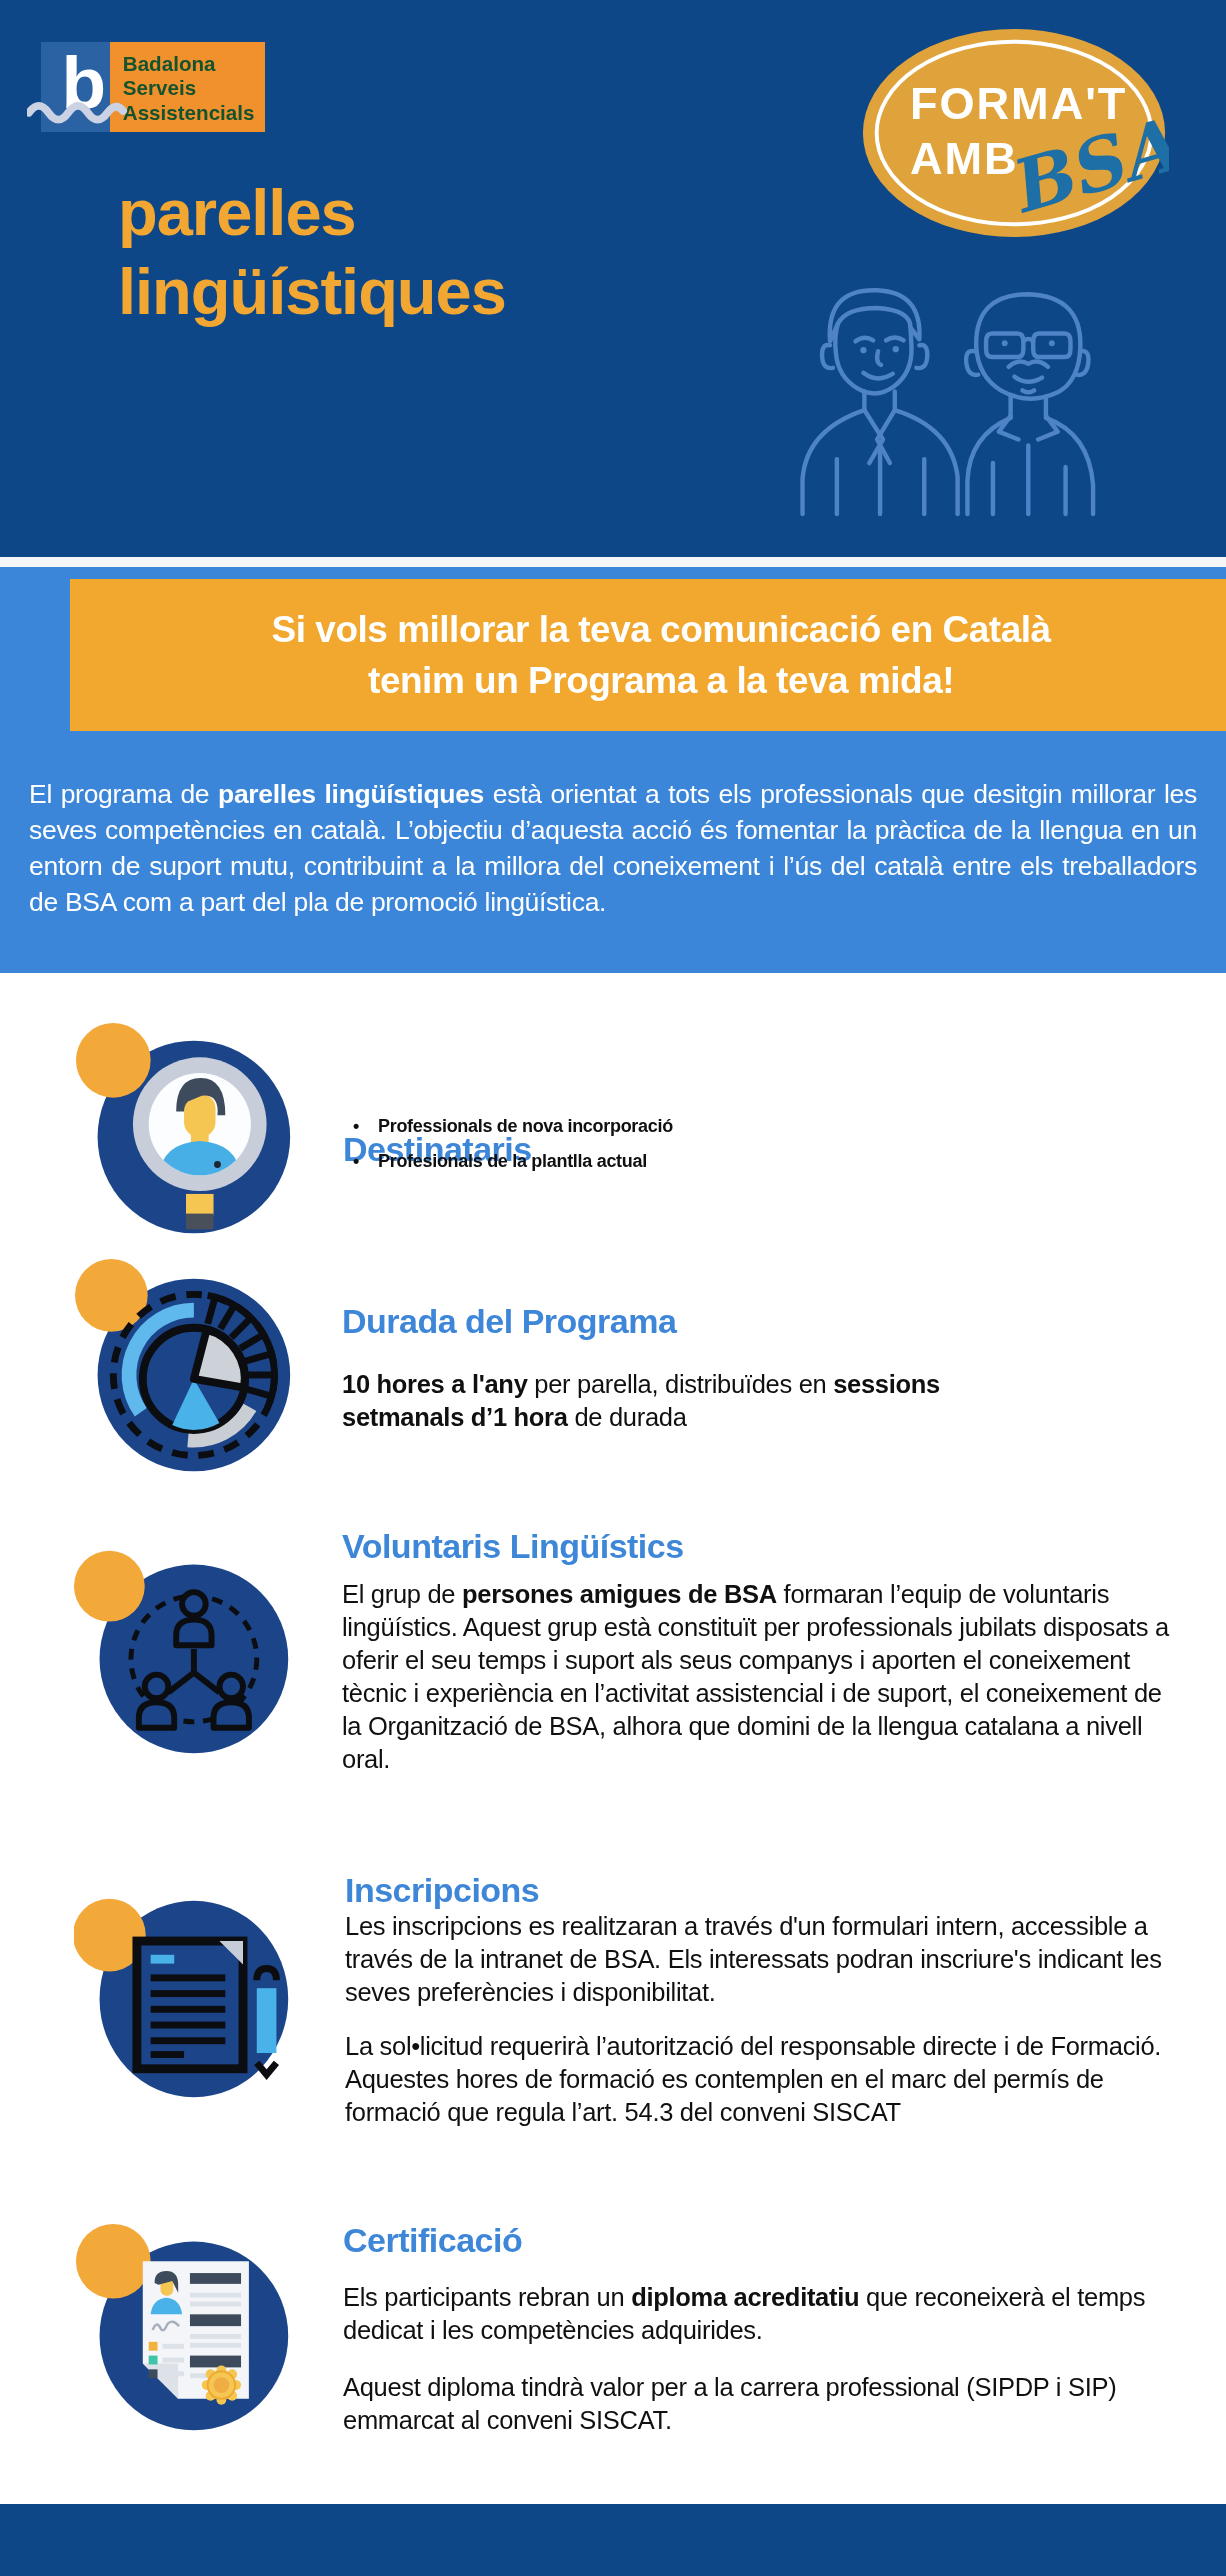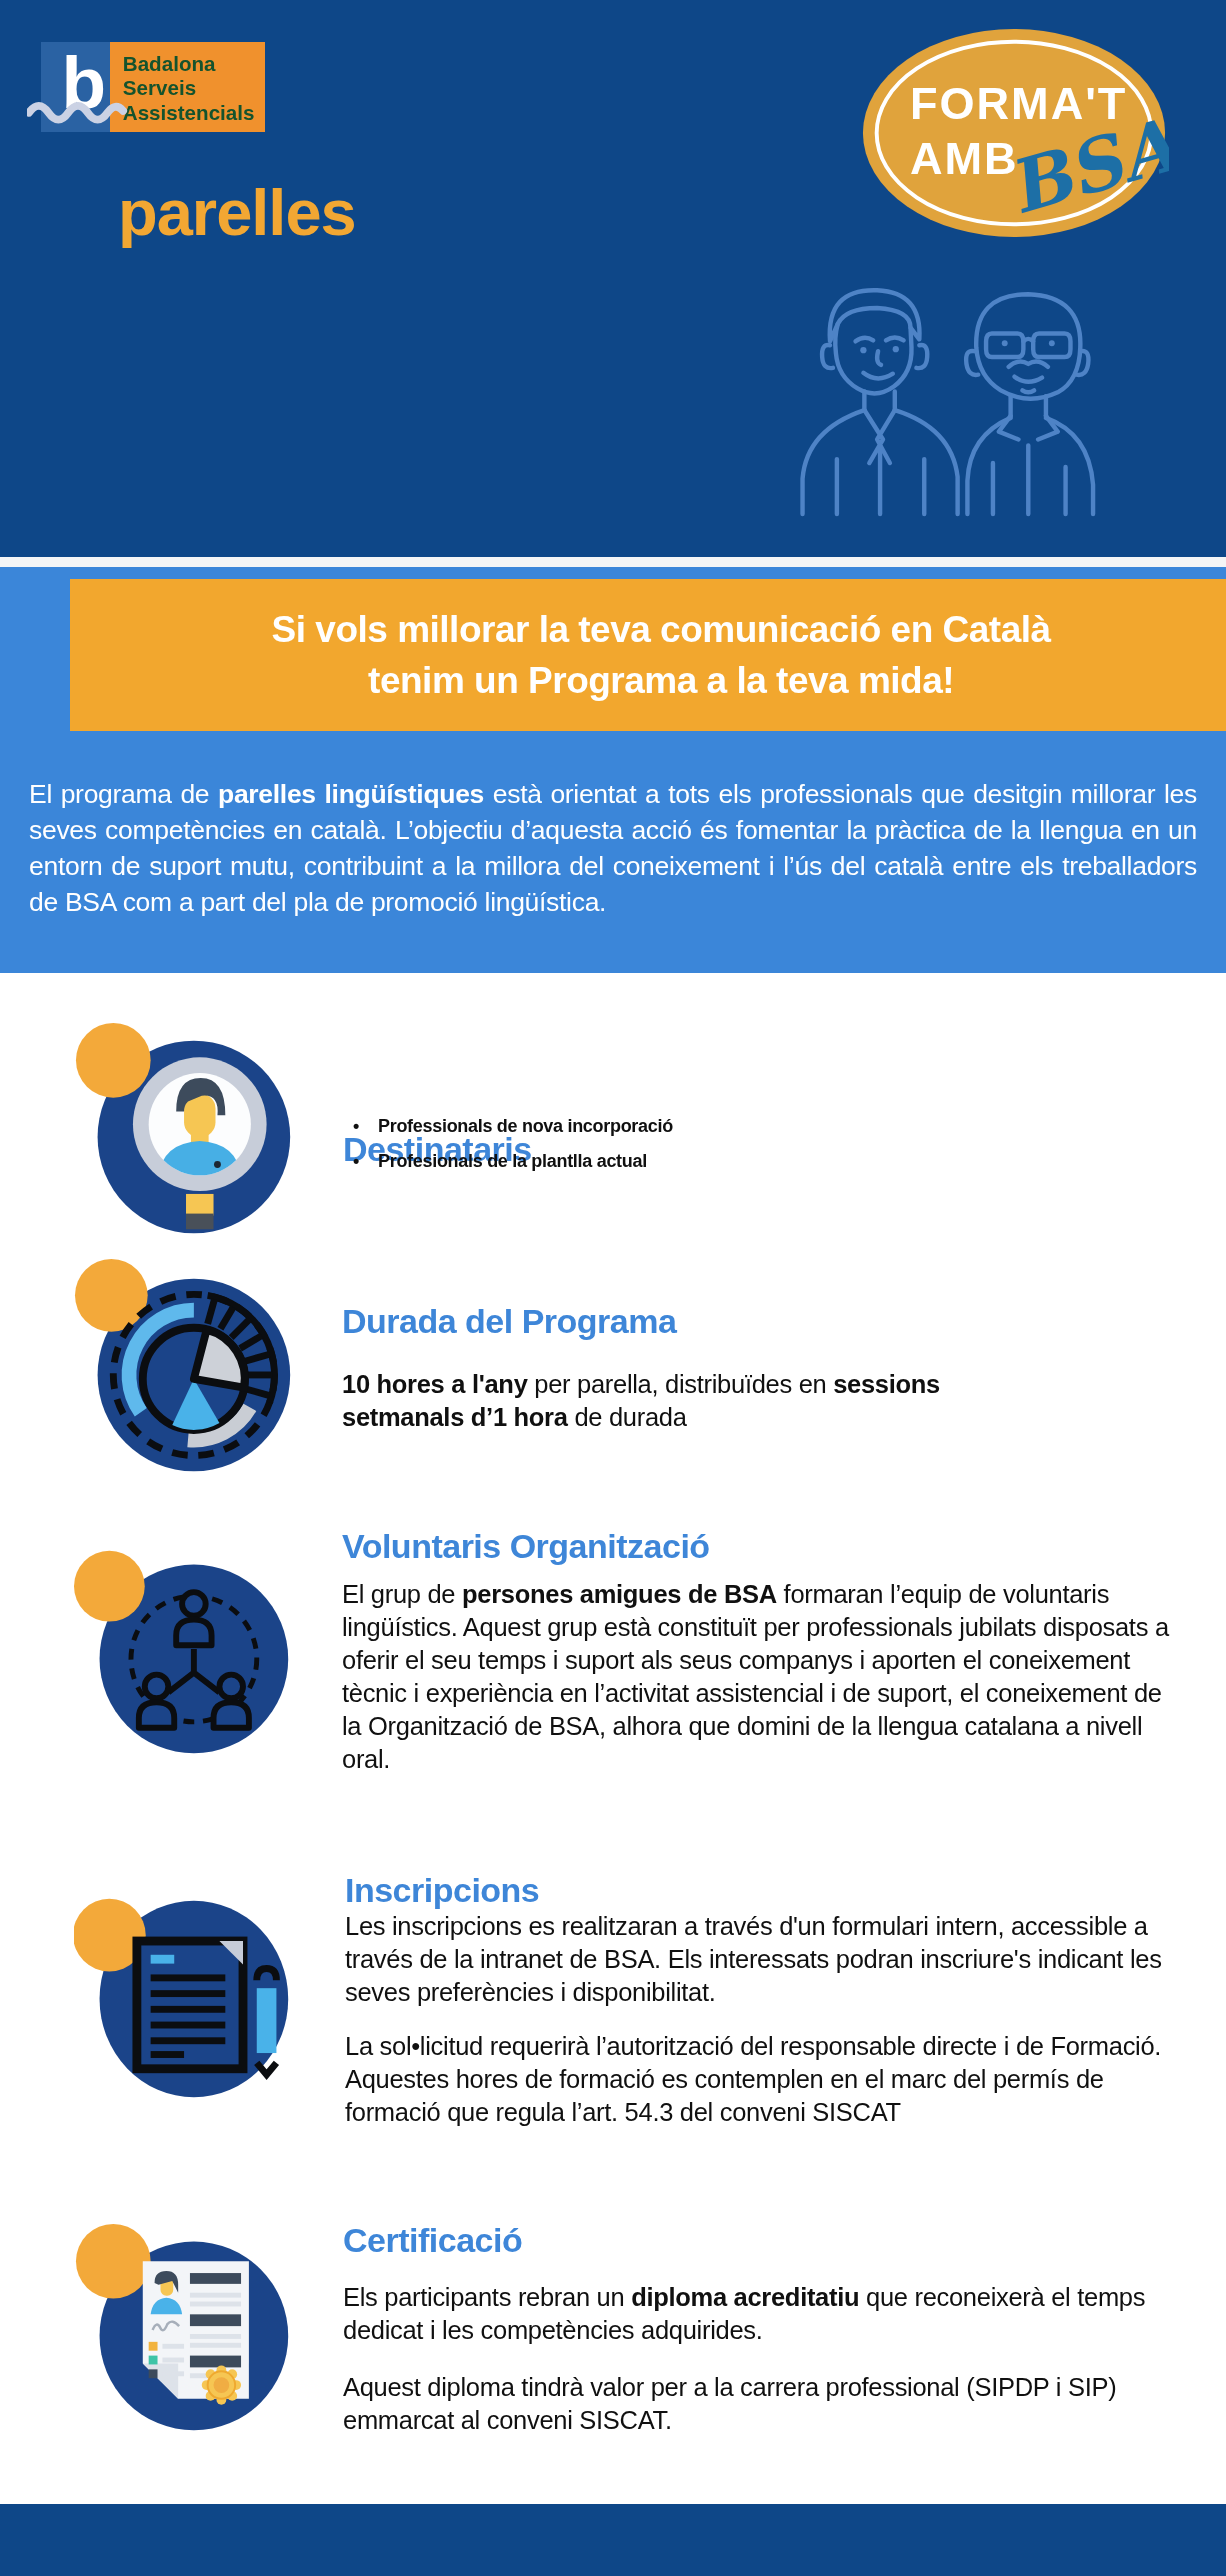--- a/index.html
+++ b/index.html
@@ -111,20 +111,21 @@
       <path d="M252 140 q6 4 12 0"></path>
       <path d="M240 146 V166 M276 146 V166"></path>
       <path d="M240 166 L228 182 L248 190 M276 166 L288 182 L268 190"></path>
       <path d="M196 266 V232 Q198 186 240 168 M276 168 Q320 184 324 236 V266"></path>
       <path d="M222 214 V266 M258 196 V266 M296 218 V266"></path>
     </g>
   </svg>
 
   <div class="main-title">
     <div>parelles</div>
+    <div>lingüístiques</div>
   </div>
 
   <div class="banner">
     <div>Si vols millorar la teva comunicació en Català</div>
     <div>tenim un Programa a la teva mida!</div>
   </div>
 
   <p class="intro"><span>El programa de </span><b>parelles lingüístiques</b><span> està orientat a tots els professionals que desitgin millorar les seves competències en català. L’objectiu d’aquesta acció és fomentar la pràctica de la llengua en un entorn de suport mutu, contribuint a la millora del coneixement i l’ús del català entre els treballadors de BSA com a part del pla de promoció lingüística.</span></p>
 
   <svg class="icon-box" style="top:1021px" viewBox="0 0 230 230">
@@ -187,21 +188,21 @@
       <g transform="translate(84,146)">
           <circle cx="0" cy="0" r="12"></circle>
           <path d="M-18 42 V32 Q-18 16 0 16 Q18 16 18 32 V42 Z"></path>
         </g>
       <g transform="translate(160,146)">
           <circle cx="0" cy="0" r="12"></circle>
           <path d="M-18 42 V32 Q-18 16 0 16 Q18 16 18 32 V42 Z"></path>
         </g>
     </g>
   </svg>
-  <h2 class="sec-heading" style="left:342px;top:1499px">Voluntaris Organització</h2>
+  <h2 class="sec-heading" style="left:342px;top:1499px">Voluntaris Lingüístics</h2>
   <p class="sec-body" style="left:342px;top:1552px;width:844px"><span>El grup de </span><b>persones amigues de BSA</b><span> formaran l’equip de voluntaris lingüístics. Aquest grup està constituït per professionals jubilats disposats a oferir el seu temps i suport als seus companys i aporten el coneixement tècnic i experiència en l’activitat assistencial i de suport, el coneixement de la Organització de BSA, alhora que domini de la llengua catalana a nivell oral.</span></p>
 
   <svg class="icon-box" style="top:1886px" viewBox="0 0 230 230">
     <ellipse cx="122" cy="115" rx="96" ry="100" fill="#1B4489"></ellipse>
     <circle cx="36" cy="50" r="37" fill="#F3A93A"></circle>
     <rect x="64" y="56" width="108" height="130" fill="#1B4489" stroke="#0B0D10" stroke-width="9"></rect>
     <path d="M148 56 L172 56 L172 80 Z" fill="#C6CCD8"></path>
     <rect x="78" y="70" width="24" height="9" fill="#49B2E9"></rect>
     <g fill="#0B0D10">
       <rect x="78" y="90" width="76" height="7"></rect>

